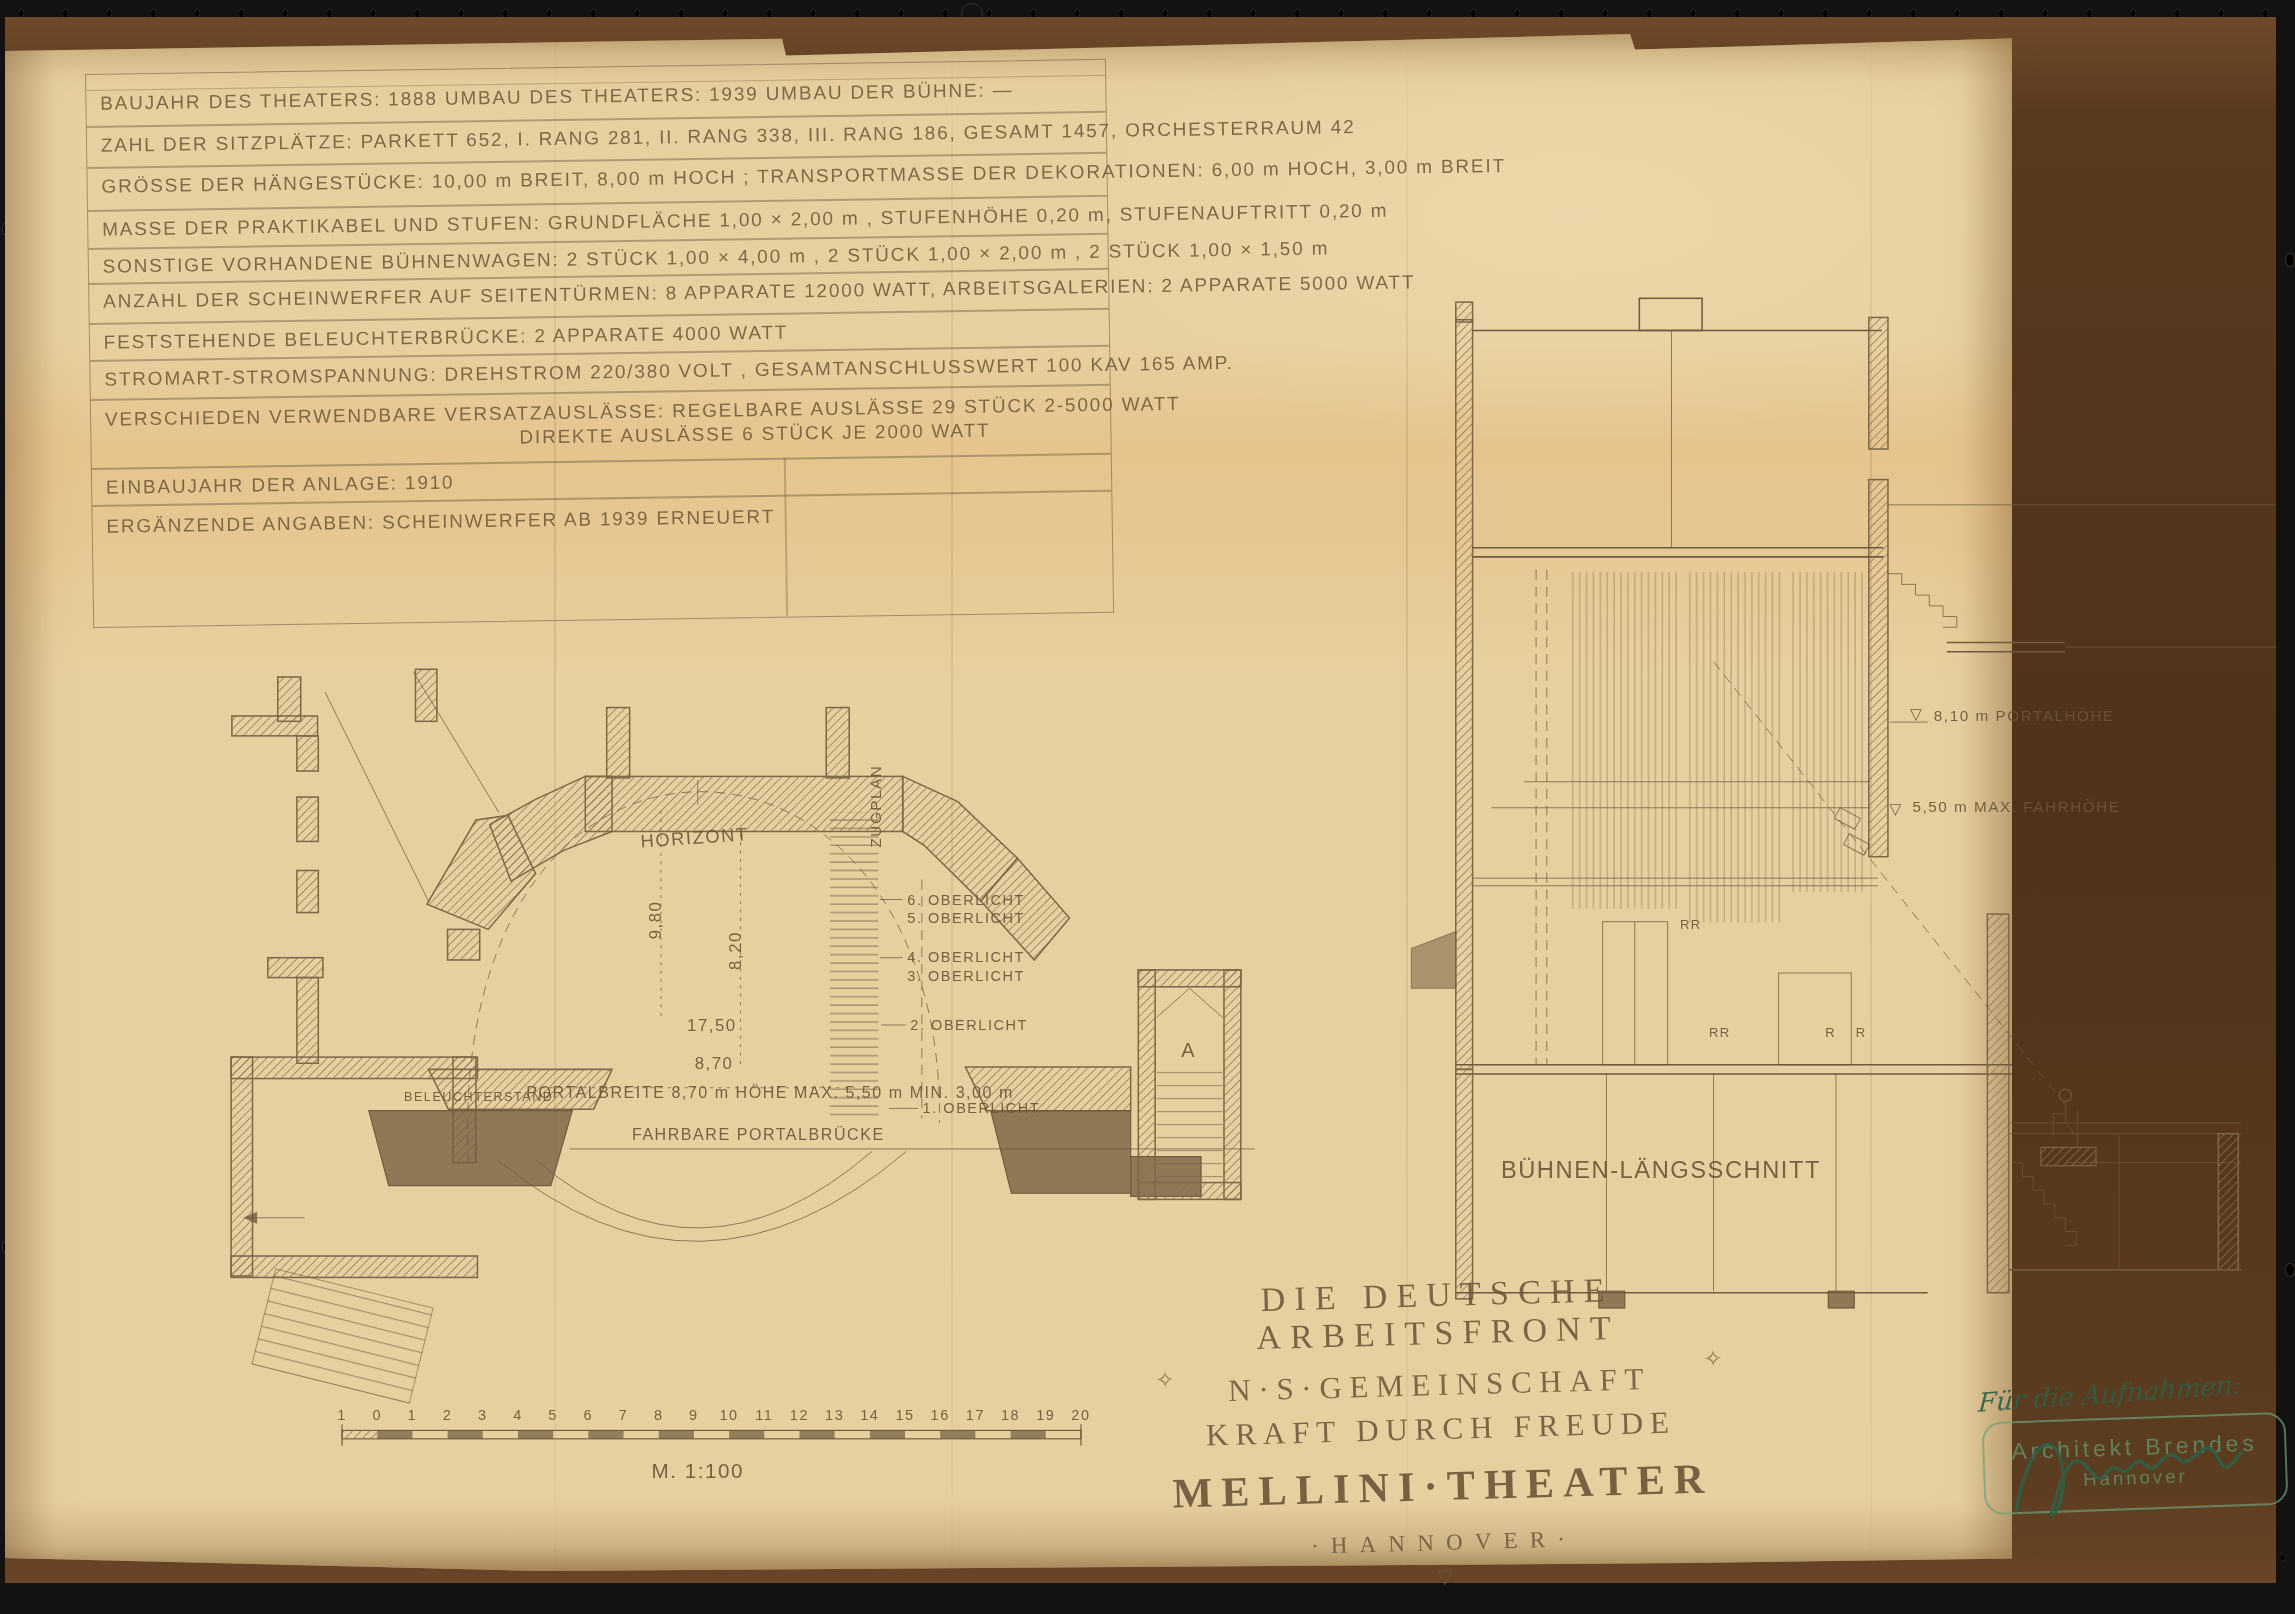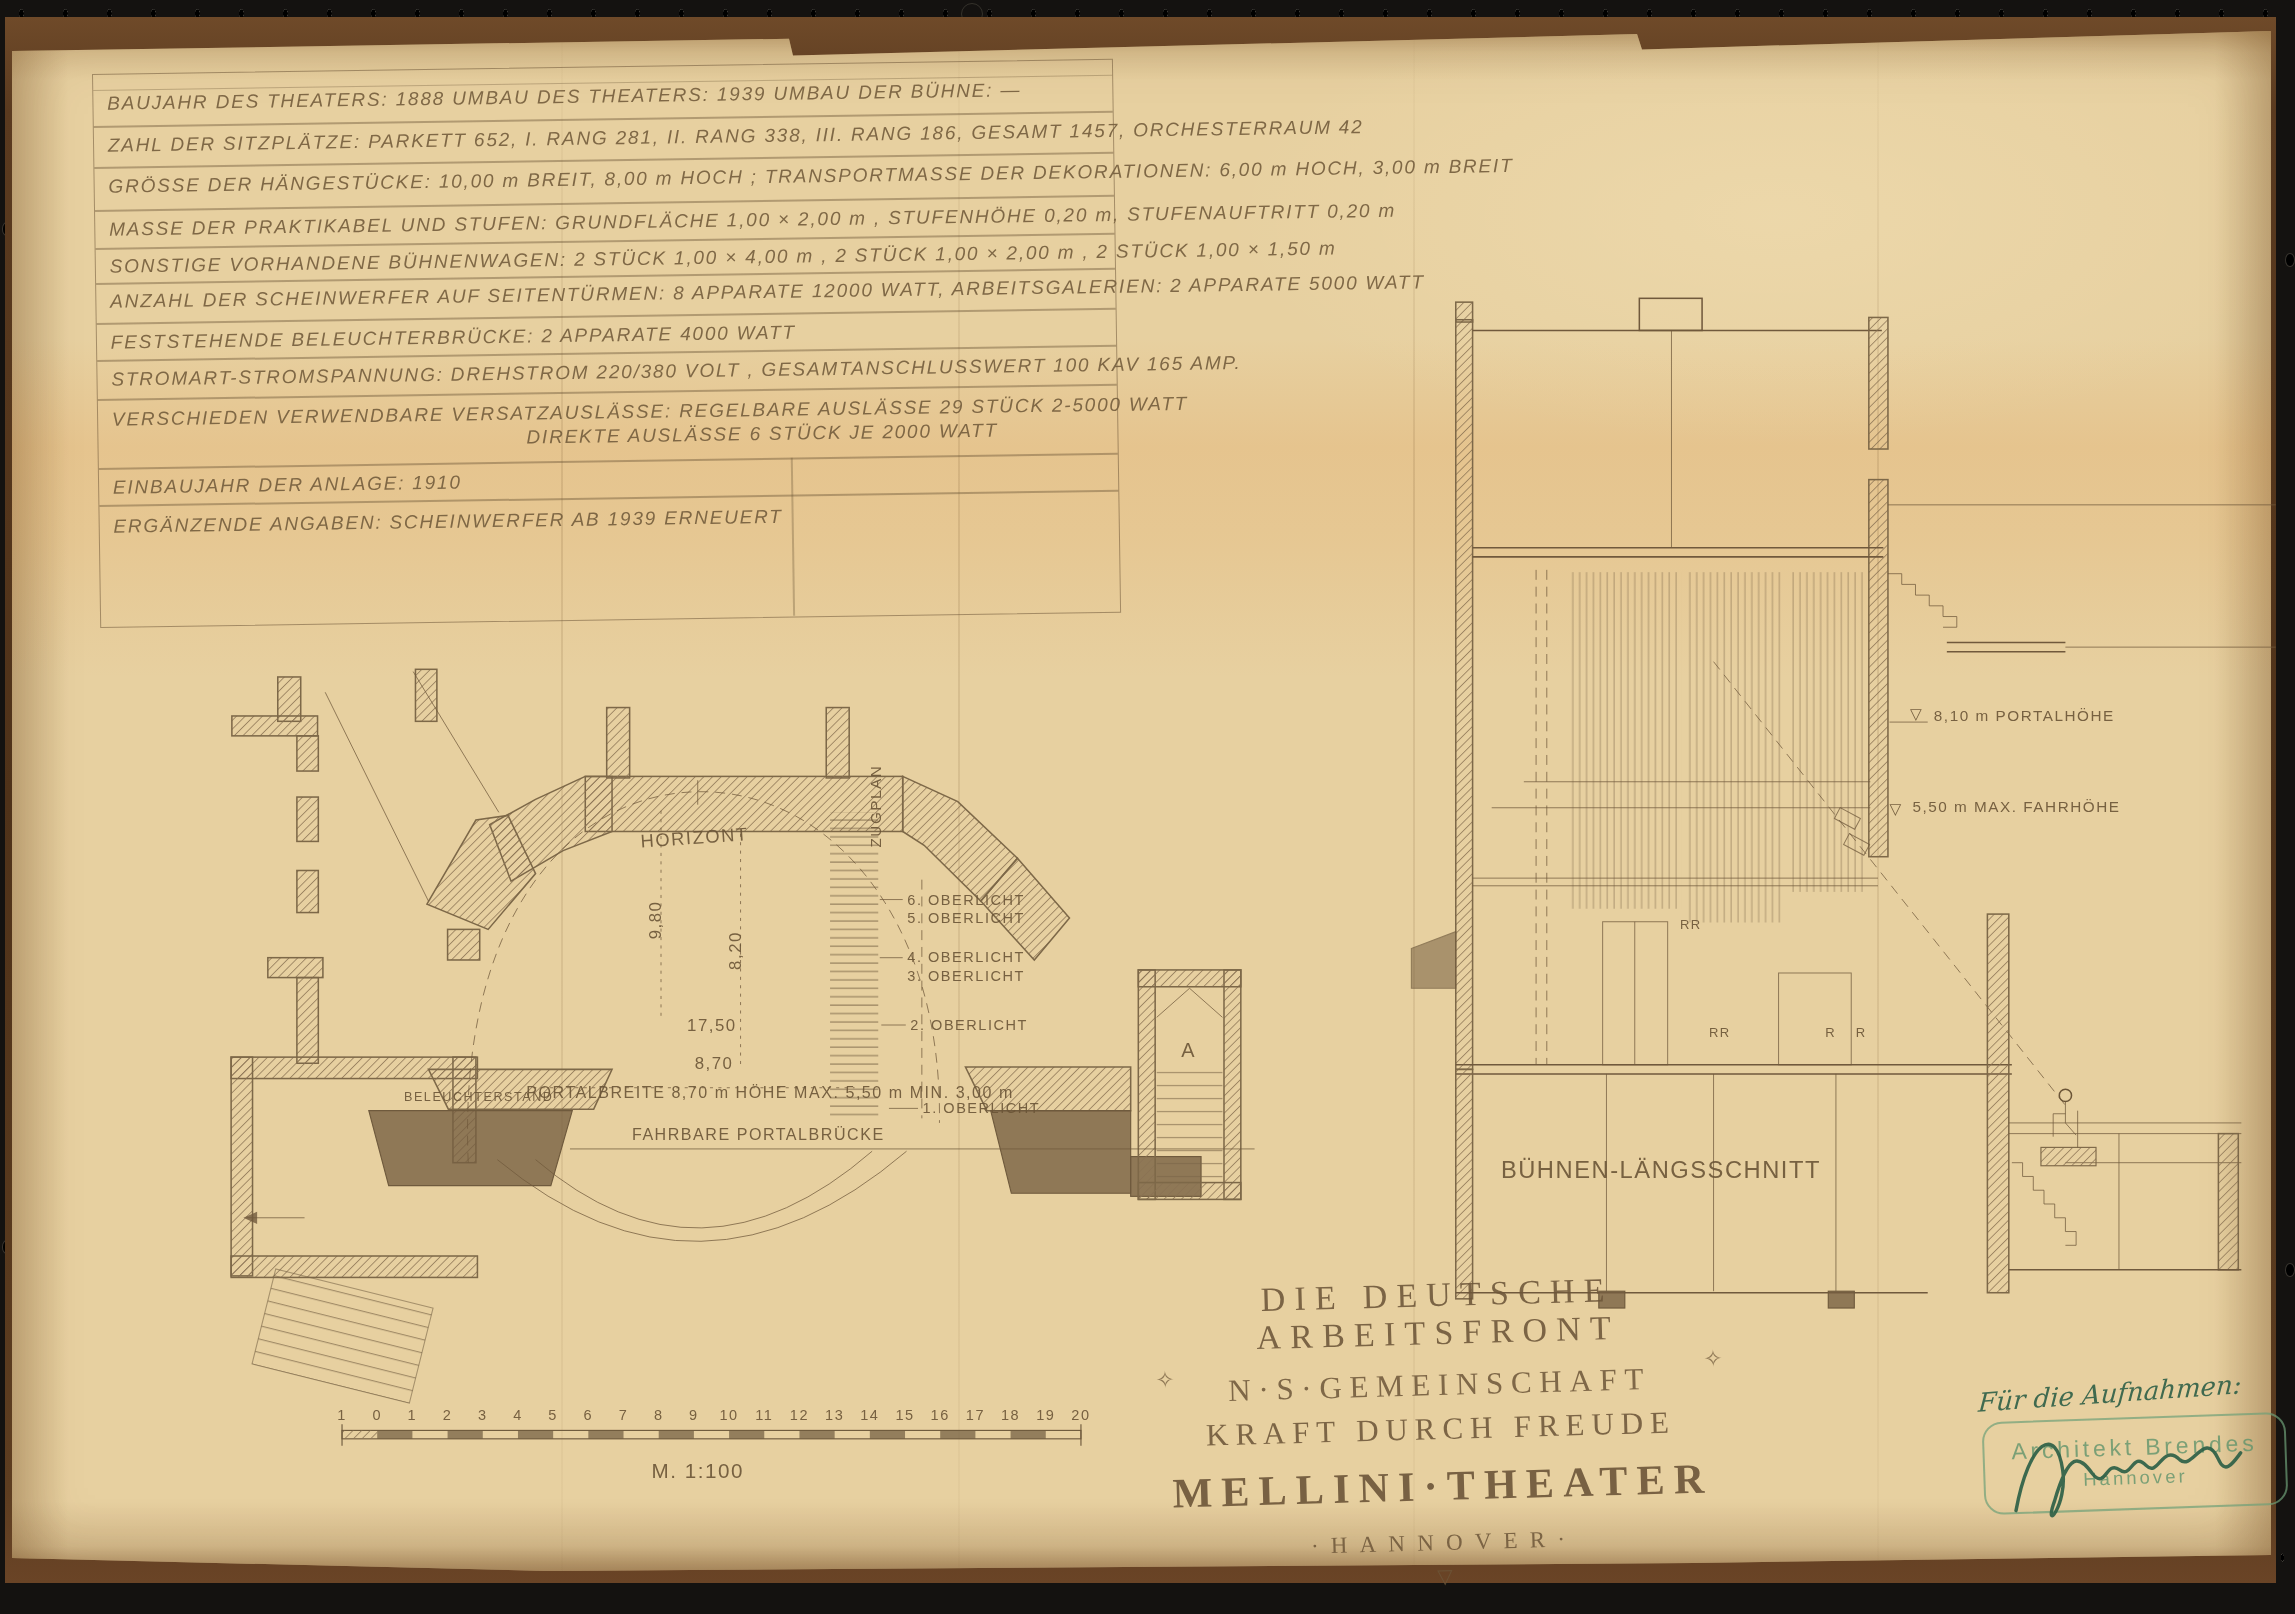--- a/index.html
+++ b/index.html
@@ -9,30 +9,30 @@
     background-image:radial-gradient(ellipse 3.8px 6.9px at 21.4px 10.7px,#000 55%,#3f3d38 62%,transparent 70%);
     background-size:44px 21.4px;background-repeat:repeat-x;}
   .punch-bottom{position:absolute;left:1561px;top:1550px;width:727px;height:20px;
     background-image:radial-gradient(ellipse 2.3px 6.1px at 18.4px 7.7px,#000 55%,#4a463e 64%,transparent 72%);
     background-size:37px 20px;background-repeat:repeat-x;}
   .edge-hole{position:absolute;width:7.7px;height:12.2px;border-radius:50%;background:#000;border:0.8px solid #38342e;}
   .reel-mark{position:absolute;left:961px;top:3.1px;width:20px;height:20px;border-radius:50%;border:1.5px solid #4a463c;opacity:.6;}
   
   .mount{position:absolute;left:4.6px;top:17px;width:2271px;height:1566px;
     background:linear-gradient(180deg,#6f4a29 0%,#5a3a1f 6%,#4f3219 50%,#5d3d20 94%,#6a4426 100%);}
-  .paper{position:absolute;left:12px;top:31px;width:2259px;height:1540px;
+  .paper{position:absolute;left:5px;top:31px;width:2007px;height:1540px;
     clip-path:polygon(0px 20px,777px 7.7px,781px 24.5px,1625px 3.1px,1630px 18.4px,2259px 0px,2259px 1524px,1683px 1532px,536px 1540px,0px 1527px);
     background:
       radial-gradient(918px 383px at 78% 12%,rgba(255,242,205,.22),transparent 60%),
       linear-gradient(180deg,rgba(140,95,45,.40) 0,rgba(140,95,45,.14) 1.4%,transparent 3.2%),
       linear-gradient(180deg,transparent 20%,rgba(222,141,60,.18) 27%,rgba(224,150,70,.15) 33%,transparent 42%),
       linear-gradient(0deg,rgba(115,72,32,.48) 0,rgba(115,72,32,.16) 1.6%,transparent 4.5%),
       linear-gradient(90deg,rgba(130,90,45,.30) 0,transparent 2.5%,transparent 97.5%,rgba(130,90,45,.30) 100%),
       #e7d0a0;
-    box-shadow:inset 0 0 69px rgba(95,62,28,.25);font-style:italic;}
+    box-shadow:inset 0 0 69px rgba(95,62,28,.25);}
   .crease{position:absolute;top:0;width:2.3px;height:100%;background:linear-gradient(180deg,rgba(120,88,48,.02),rgba(118,86,46,.16) 30%,rgba(118,86,46,.12) 70%,rgba(120,88,48,.03));}
   
   .infobox{position:absolute;left:80px;top:43px;width:1019px;height:552px;
     border:1.5px solid rgba(110,86,56,.55);transform:rotate(-0.85deg);transform-origin:0 0;
     color:#77603f;font-size:19px;letter-spacing:1.8px;}
   .infobox .sep{position:absolute;left:0;width:100%;height:1.5px;background:rgba(110,88,58,.45);}
   .infobox .row{position:absolute;left:13.8px;right:9.2px;white-space:nowrap;opacity:.92;}
   .infobox .vline{position:absolute;width:1.5px;background:rgba(110,88,58,.35);}
   .inner-top{position:absolute;left:0;top:15.3px;width:100%;height:0.8px;background:rgba(110,88,58,.35);}
   

